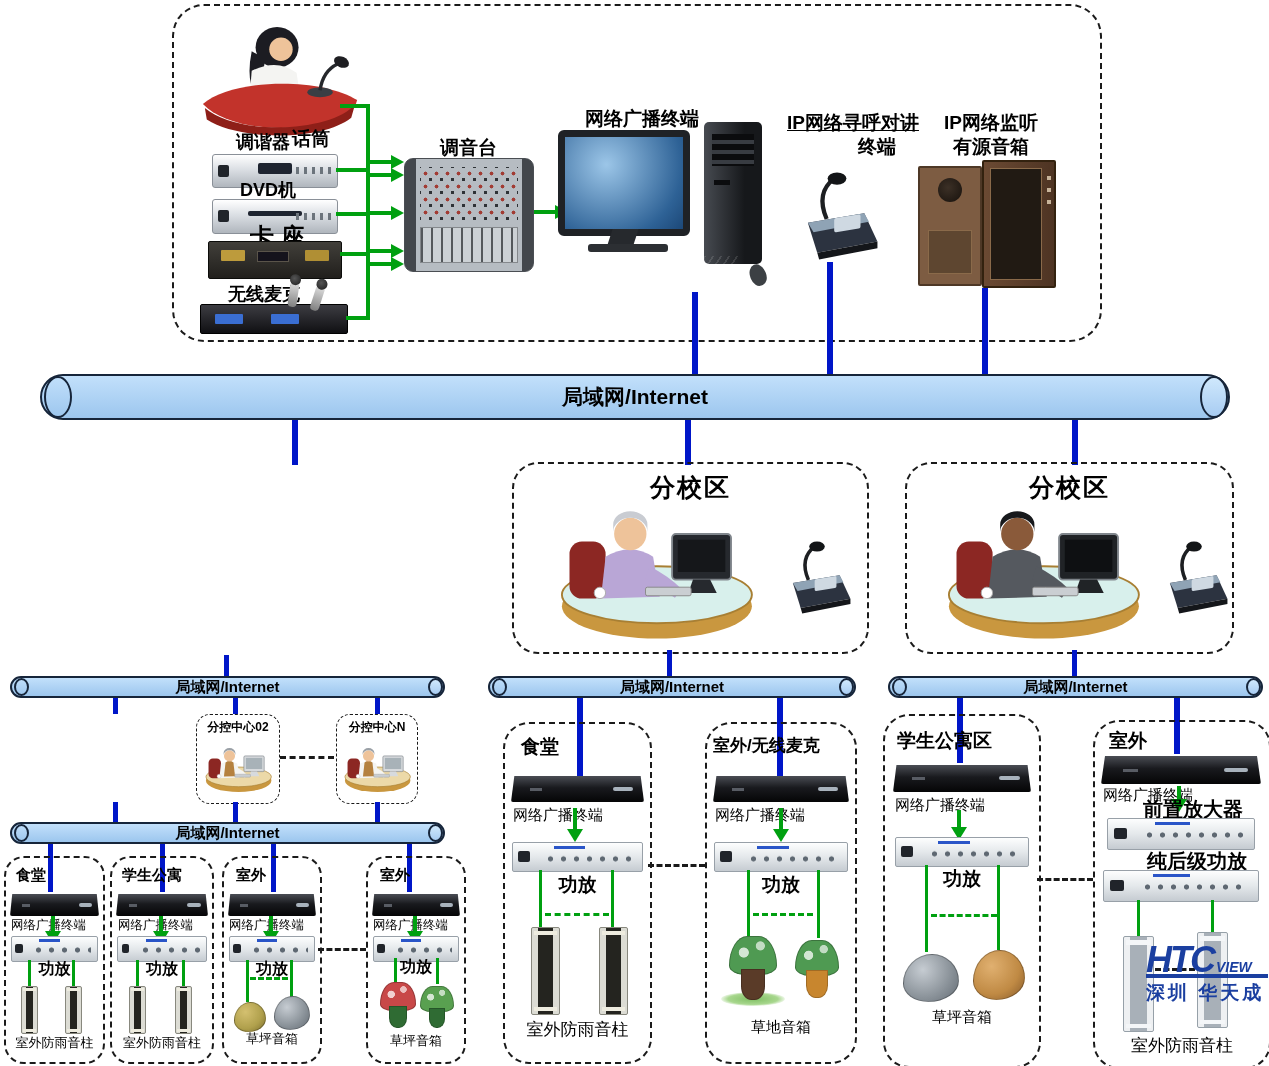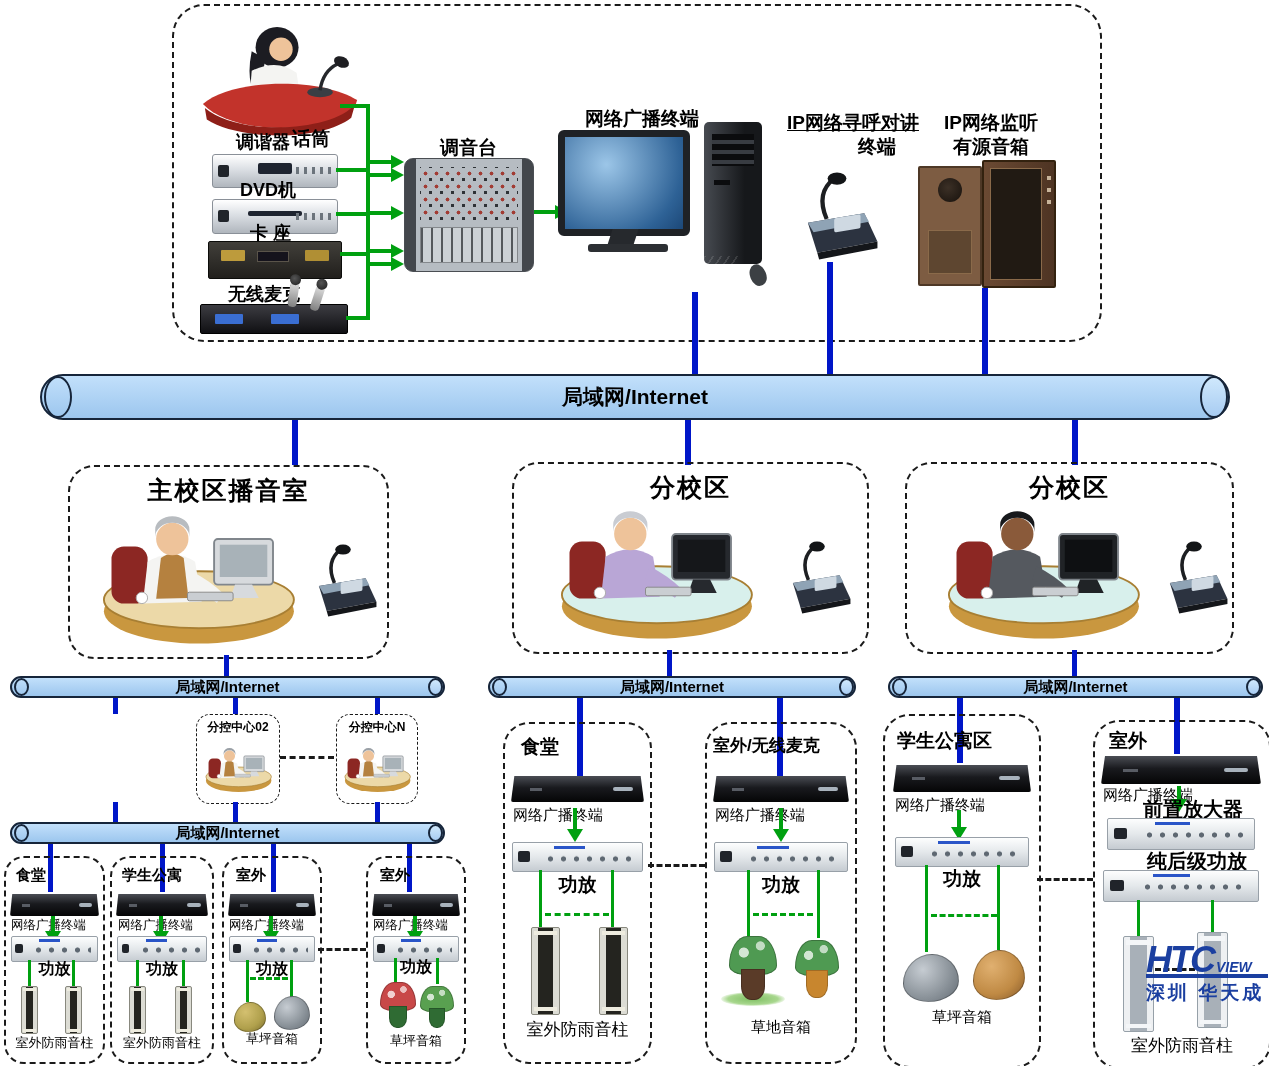--- a/index.html
+++ b/index.html
@@ -141,21 +141,21 @@
   <div class="lbl b" style="left:236px;top:132px;font-size:18px;">调谐器</div>
   <div class="racks" style="left:212px;top:154px;width:124px;height:32px;">
       <div class="pwr"></div>
     </div>
 
   <div class="lbl b" style="left:240px;top:180px;font-size:18px;">DVD机</div>
   <div class="racks dvdu" style="left:212px;top:199px;width:124px;height:33px;">
       <div class="pwr"></div>
     </div>
 
-  <div class="lbl b" style="left:250px;top:223px;font-size:18px;">卡  座</div>
+  <div class="lbl b" style="left:250px;top:223px;font-size:24px;">卡  座</div>
   <div class="deck" style="left:208px;top:241px;width:132px;height:36px;"></div>
 
   <div class="lbl b" style="left:228px;top:284px;font-size:18px;">无线麦克</div>
   <div class="wireless" style="left:200px;top:304px;width:146px;height:28px;">
     <div class="micbar" style="left:88px;top:-24px;transform:rotate(8deg);"></div>
     <div class="micbar" style="left:112px;top:-20px;transform:rotate(18deg);"></div>
   </div>
 
   <div class="hg" style="left:340px;top:104px;width:28px;"></div>
   <div class="vg" style="left:366px;top:104px;height:216px;"></div>
@@ -208,29 +208,20 @@
   </div>
   <div class="vb" style="left:982px;top:288px;height:86px;"></div>
 
   <div class="bus bus-main" style="left:40px;top:374px;width:1190px;height:46px;">
     <span class="buslbl" style="font-size:21px;">局域网/Internet</span>
   </div>
   <div class="vb" style="left:292px;top:420px;height:45px;"></div>
   <div class="vb" style="left:685px;top:420px;height:45px;"></div>
   <div class="vb" style="left:1072px;top:420px;height:45px;"></div>
 
-  <div class="dbox" style="left:68px;top:465px;width:317px;height:190px;">
-    <div class="lbl b ctr" style="left:0;right:0;top:9px;font-size:25px;letter-spacing:2px;">主校区播音室</div>
-    <svg class="ab" style="left:18px;top:34px;width:218px;height:152px;--vest:#b5813f;--hair:#b8bcc0;--desk-top:#ecd9a8;">
-        <use href="#sym-person"></use>
-      </svg>
-    <svg class="ab" style="left:238px;top:76px;width:70px;height:80px;">
-        <use href="#sym-ipterm"></use>
-      </svg>
-  </div>
   <div class="dbox" style="left:512px;top:462px;width:353px;height:188px;">
     <div class="lbl b ctr" style="left:0;right:0;top:9px;font-size:25px;letter-spacing:2px;">分校区</div>
     <svg class="ab" style="left:28px;top:32px;width:226px;height:152px;--shirt:#b9a6d6;--hair:#c9ccd2;--desk-top:#d8f0ec;--desk-side:#c9973f;--dev:#26292e;--screen:#15171a;">
         <use href="#sym-person"></use>
       </svg>
     <svg class="ab" style="left:268px;top:76px;width:70px;height:80px;">
         <use href="#sym-ipterm"></use>
       </svg>
   </div>
   <div class="dbox" style="left:905px;top:462px;width:325px;height:188px;">

